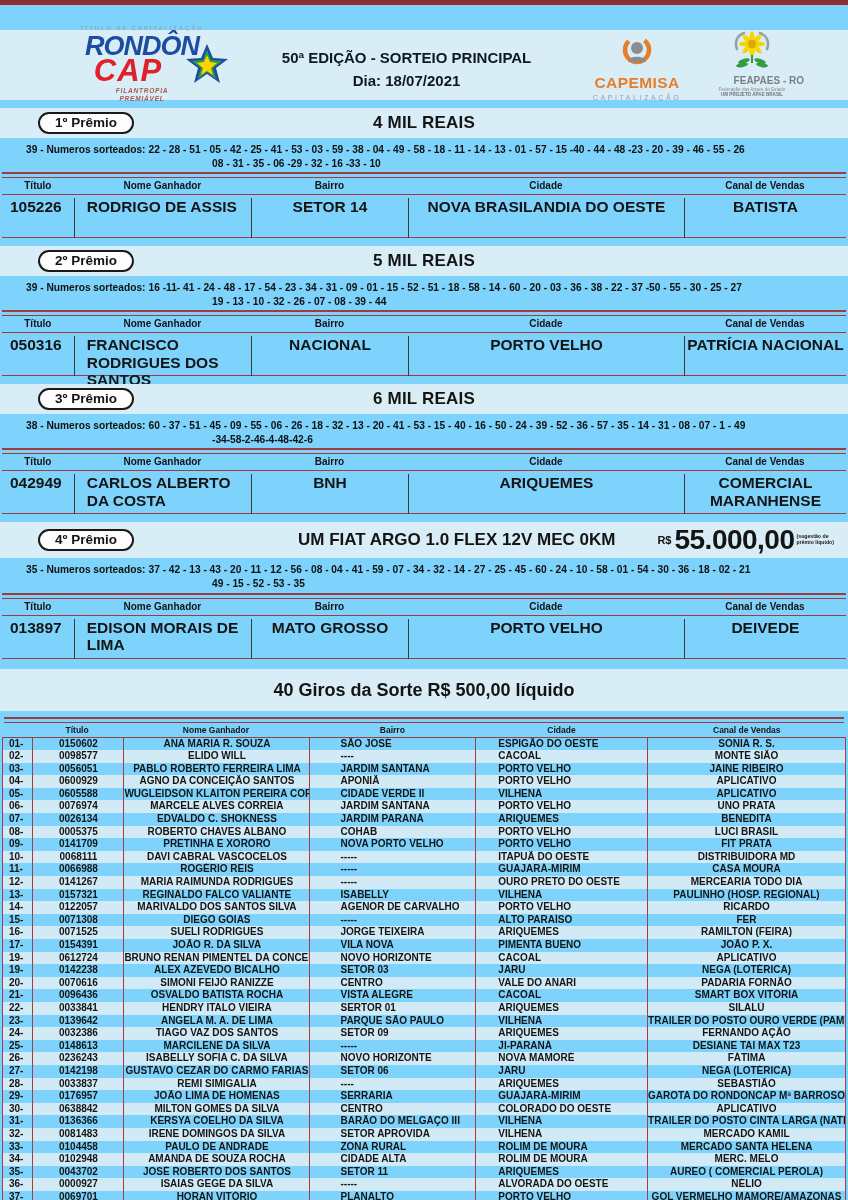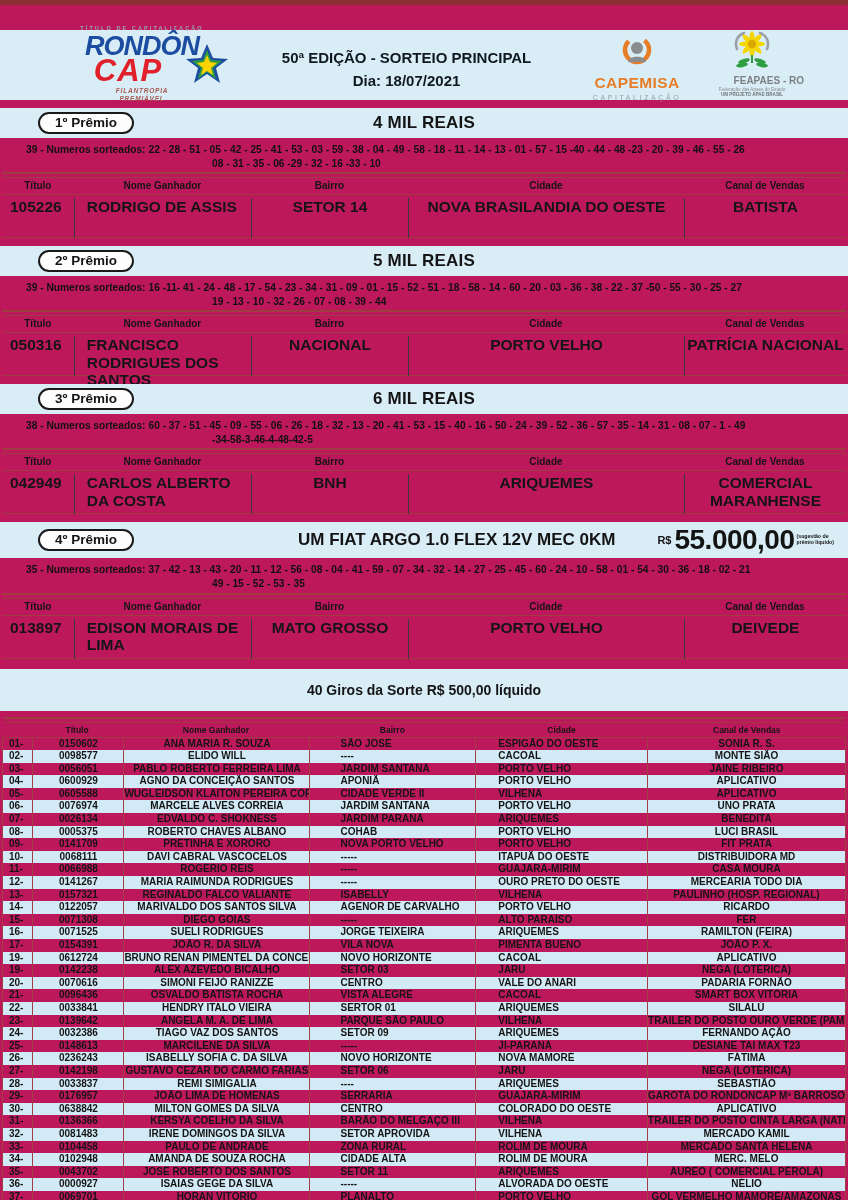--- a/index.html
+++ b/index.html
@@ -1,16 +1,16 @@
 <!DOCTYPE html>
 <html><head>
 <meta charset="utf-8">
 <style>
   html,body{margin:0;padding:0;background:#e8e8e8;}
-  .page{position:relative;width:848px;height:1200px;margin:0 auto;background:#be185d;overflow:hidden;
+  .page{position:relative;width:848px;height:1200px;margin:0 auto;background:#7dd3fc;overflow:hidden;
         font-family:"Liberation Sans",sans-serif;color:#141414;-webkit-font-smoothing:antialiased;}
   .top-strip{height:5px;background:#8e2f34;}
   
   .header-band{position:relative;margin-top:25px;height:70px;background:#d9edf7;}
   .brand{position:absolute;left:52px;top:-5px;width:180px;text-align:center;}
   .brand-tag{font-size:5.5px;letter-spacing:2.1px;color:#93a7b4;font-weight:700;}
   .brand-name{position:relative;font-style:italic;font-weight:900;font-size:27px;color:#1c4da1;
               letter-spacing:-1px;line-height:.9;margin-top:3px;}
   .brand-star{position:absolute;right:2px;top:8px;}
   .brand-cap{font-style:italic;font-weight:900;font-size:31px;color:#e0202a;letter-spacing:1px;
@@ -52,21 +52,21 @@
         box-sizing:border-box;line-height:1.12;}
   .wc{box-sizing:border-box;}
   .wc-t{width:8.5%;}  .wc-n{width:21%;}  .wc-b{width:18.6%;}  .wc-c{width:32.7%;}  .wc-v{width:19.2%;}
   .wrow .wc{border-left:1.6px solid #3a3a3a;height:40px;}
   .wrow .wc-t{border-left:none;padding-left:8px;}
   .wrow .wc-n{padding-left:12px;}
   .wrow .wc-b,.wrow .wc-c,.wrow .wc-v{text-align:center;}
   
   .giros-band{position:relative;margin-top:10px;height:42px;background:#d9edf7;}
   .giros-title{position:absolute;left:0;right:0;top:50%;transform:translateY(-50%);
-               text-align:center;font-weight:800;font-size:14px;}
+               text-align:center;font-weight:800;font-size:18px;}
   .gtable{margin:6px 2px 0;}
   .ghead{display:flex;font-size:8.5px;font-weight:700;padding:2px 0;}
   .ghead .gc{text-align:center;border-left:none !important;}
   .grow{display:flex;height:12.6px;line-height:12.6px;font-size:10px;font-weight:700;}
   .grow:nth-child(even){background:#d2eaf6;}
   .gc{box-sizing:border-box;overflow:hidden;white-space:nowrap;}
   .gc+.gc{border-left:1.1px solid #a04046;}
   .grow{border-left:1.1px solid #a04046;border-right:1.1px solid #a04046;}
   .gc-num{width:3.5%;padding-left:6px;}
   .gc-t{width:10.8%;text-align:center;}
@@ -206,21 +206,21 @@
   </div>
 
   <div class="prize">
     <div class="band">
       <div class="badge">3º Prêmio</div>
       <div class="band-title">6 MIL REAIS</div>
 
     </div>
     <div class="numbers">
       <div class="line1"><span class="lbl">38 - Numeros sorteados:</span><span>60 - 37 - 51 - 45 - 09 - 55 - 06 - 26 - 18 - 32 - 13 - 20 - 41 - 53 - 15 - 40 - 16 - 50 - 24 - 39 - 52 - 36 - 57 - 35 - 14 - 31 - 08 - 07 - 1 - 49</span></div>
-      <div class="line2">-34-58-3-46-4-48-42-5</div>
+      <div class="line2">-34-58-2-46-4-48-42-6</div>
     </div>
     <div class="rule-d"></div>
     <div class="whead">
       <div class="wc wc-t">Título</div>
       <div class="wc wc-n">Nome Ganhador</div>
       <div class="wc wc-b">Bairro</div>
       <div class="wc wc-c">Cidade</div>
       <div class="wc wc-v">Canal de Vendas</div>
     </div>
     <div class="rule-s"></div>

